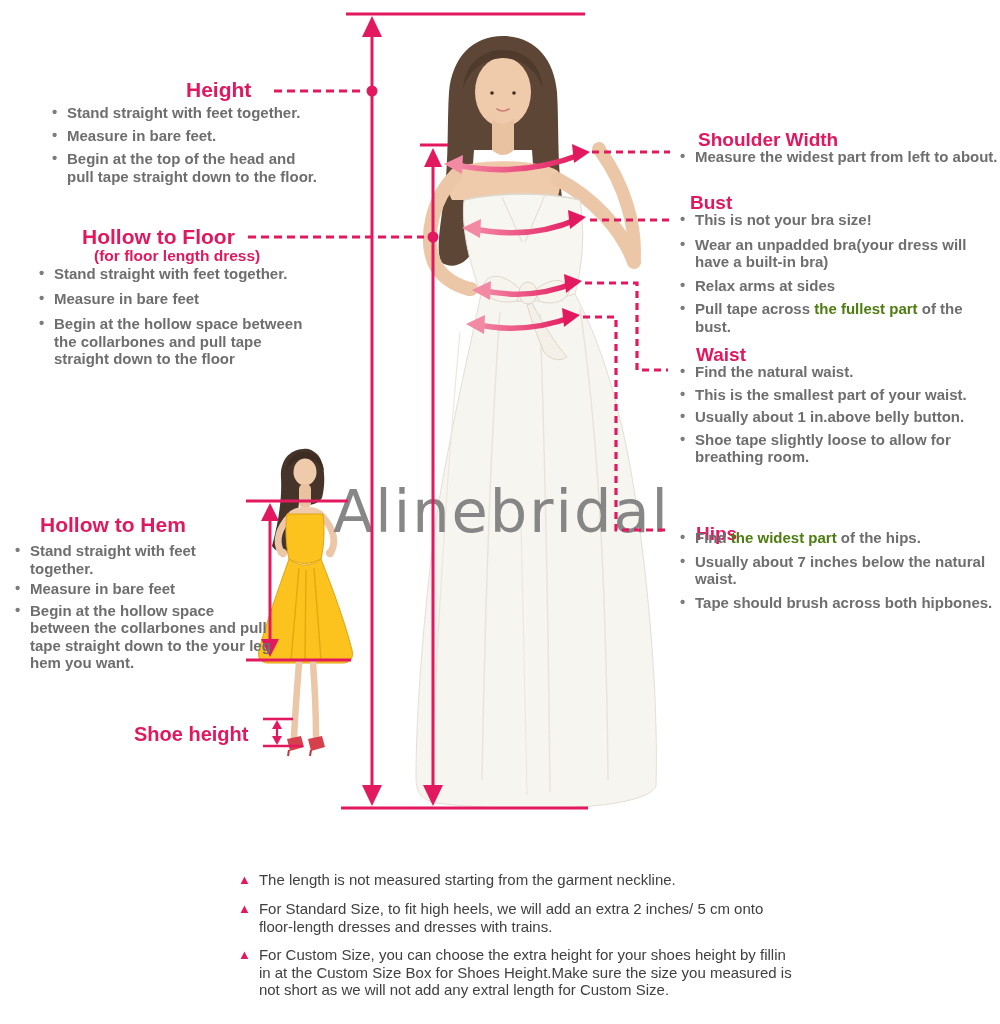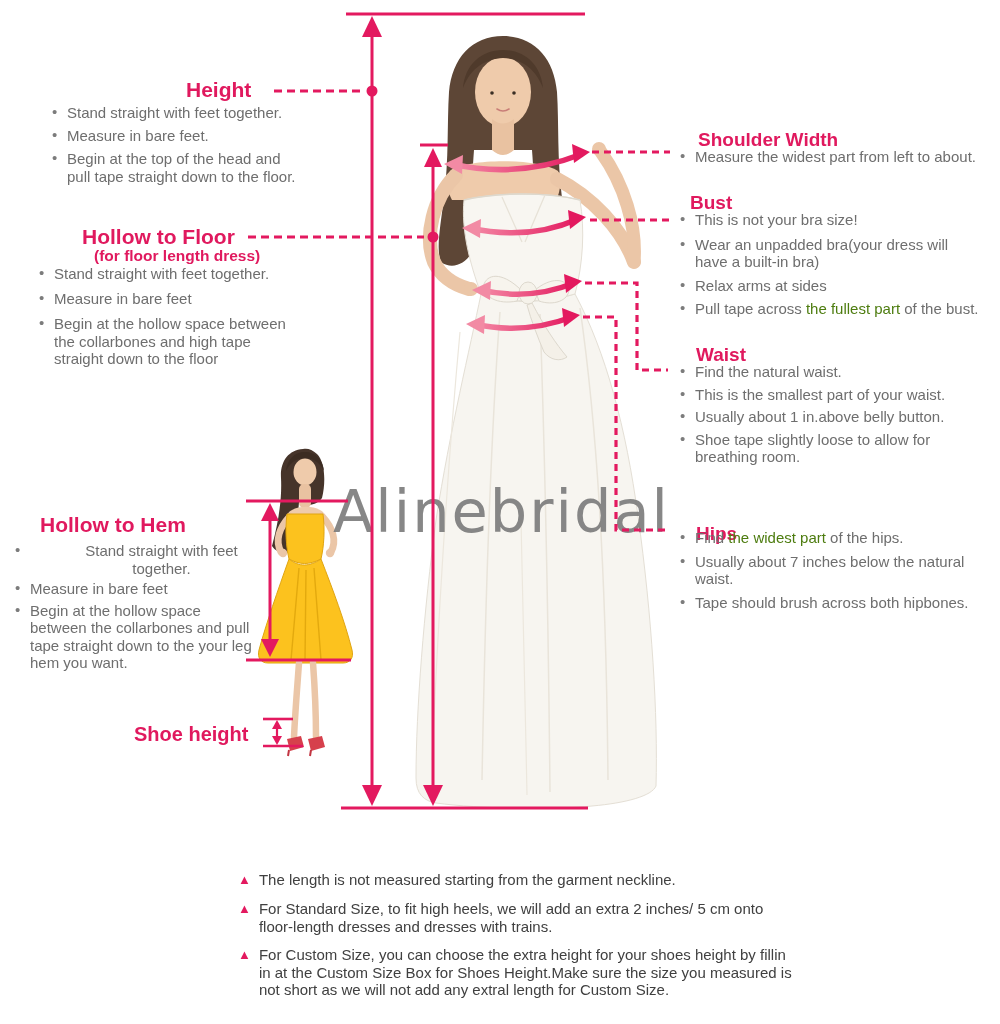--- a/index.html
+++ b/index.html
@@ -19,21 +19,21 @@
   .sec-title{
     position:absolute;font-weight:bold;color:#e0195e;font-size:21px;line-height:22px;white-space:nowrap;
   }
   .sec-title.small{font-size:19px;line-height:20px;}
   .sec-subtitle{
     position:absolute;font-weight:bold;color:#e0195e;font-size:15.5px;line-height:17px;white-space:nowrap;
   }
   
   .bullets{
     position:absolute;list-style:none;margin:0;padding:0;
-    color:#6e6e6e;font-size:15px;line-height:17.5px;
+    color:#6e6e6e;font-size:15px;line-height:17.5px;font-weight:bold;
   }
   .bullets li{
     position:relative;padding-left:17px;margin:0 0 5.5px 0;white-space:pre-line;
   }
   .bullets li::before{
     content:"\2022";position:absolute;left:2px;top:-1px;color:#7c7c7c;font-size:15px;
   }
   .bullets .em{color:#4d7c0f;}
   
   .notes{position:absolute;left:238px;top:871px;width:752px;}
@@ -203,27 +203,27 @@
     <li><span>Begin at the top of the head and
 pull tape straight down to the floor.</span></li>
   </ul>
 
   <div class="sec-title" style="left:82px;top:226px;">Hollow to Floor</div>
   <div class="sec-subtitle" style="left:94px;top:247px;">(for floor length dress)</div>
   <ul class="bullets" style="left:37px;top:265px;width:310px;">
     <li style="margin-bottom:7px;"><span>Stand straight with feet together.</span></li>
     <li style="margin-bottom:8px;"><span>Measure in bare feet</span></li>
     <li><span>Begin at the hollow space between
-the collarbones and high tape
+the collarbones and pull tape
 straight down to the floor</span></li>
   </ul>
 
   <div class="sec-title" style="left:40px;top:514px;">Hollow to Hem</div>
   <ul class="bullets" style="left:13px;top:542px;width:280px;">
-    <li style="margin-bottom:3px;text-align:center;"><span>Stand straight with feet
+    <li style="margin-bottom:3px;"><span>Stand straight with feet
 together.</span></li>
     <li style="margin-bottom:4px;"><span>Measure in bare feet</span></li>
     <li><span>Begin at the hollow space
 between the collarbones and pull
 tape straight down to the your leg
 hem  you want.</span></li>
   </ul>
 
   <div class="sec-title" style="left:134px;top:723px;font-size:20px;">Shoe height</div>
 

